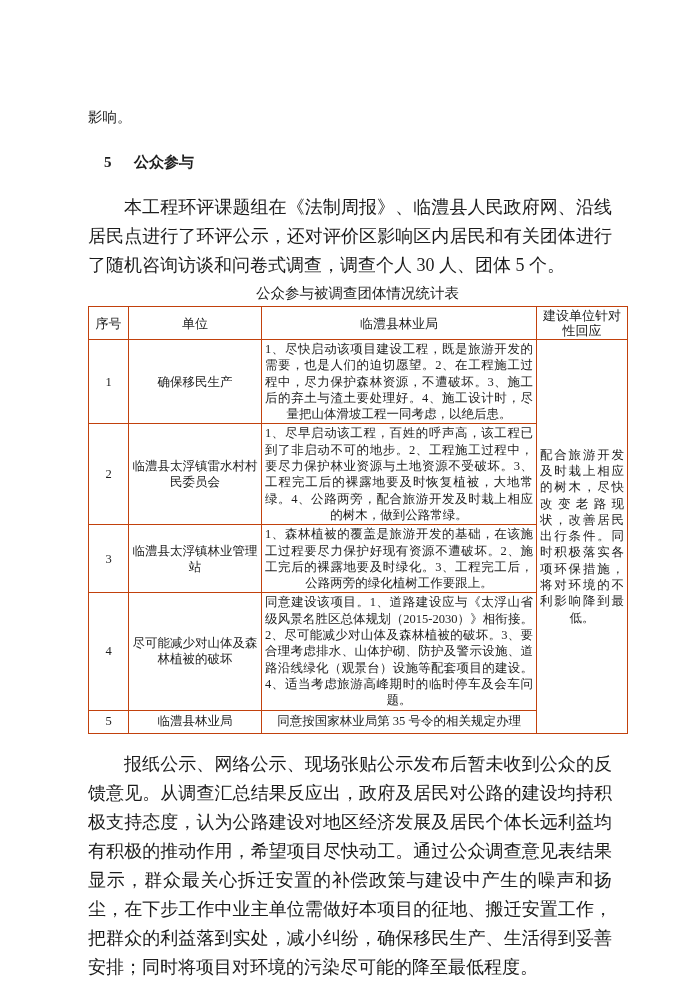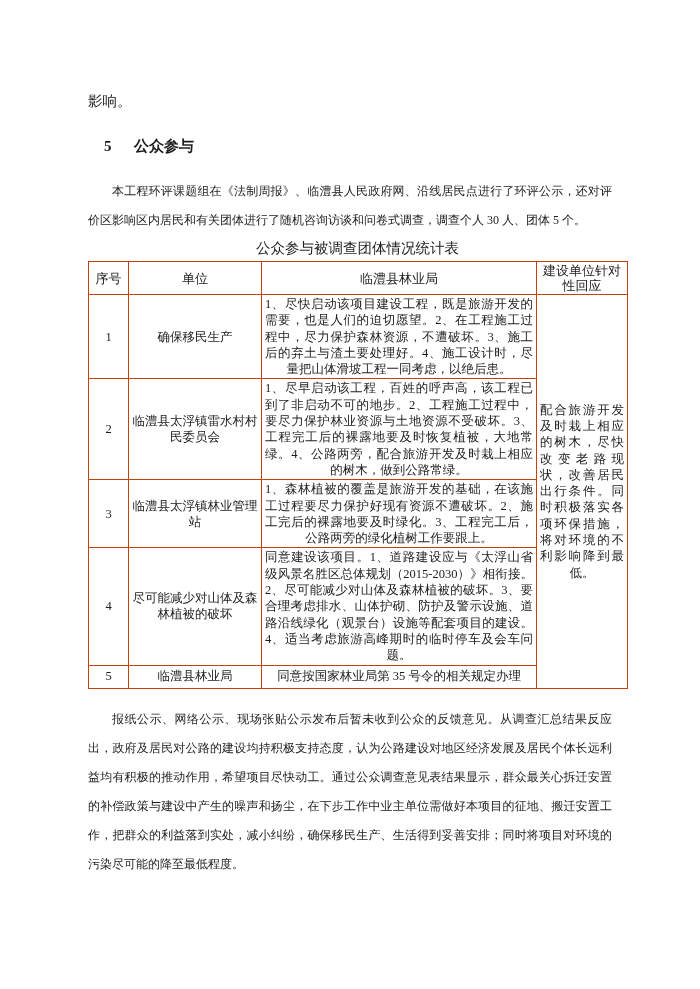--- a/index.html
+++ b/index.html
@@ -13,42 +13,42 @@
     height: 989px;
     margin: 0 auto;
     background: #ffffff;
     font-family: "Liberation Serif", "DejaVu Serif", serif;
     color: #1c1c1c;
     overflow: hidden;
   }
   .content {
     position: absolute;
     left: 88px;
-    top: 87px;
+    top: 103px;
     width: 539px;
   }
   .leading-line {
     width: 524px;
     font-size: 14.5px;
     line-height: 29px;
     margin: 0;
   }
   .section-heading {
     font-size: 15px;
     font-weight: bold;
     line-height: 29px;
     margin: 16px;
   }
   .section-heading .num {
     display: inline-block;
     min-width: 30px;
   }
   .para {
     width: 524px;
-    font-size: 12px;
+    font-size: 18px;
     line-height: 29px;
     text-align: justify;
     text-indent: 2em;
     margin: 0;
   }
   .closing {
     margin-top: 16px;
   }
   .table-title {
     width: 539px;

